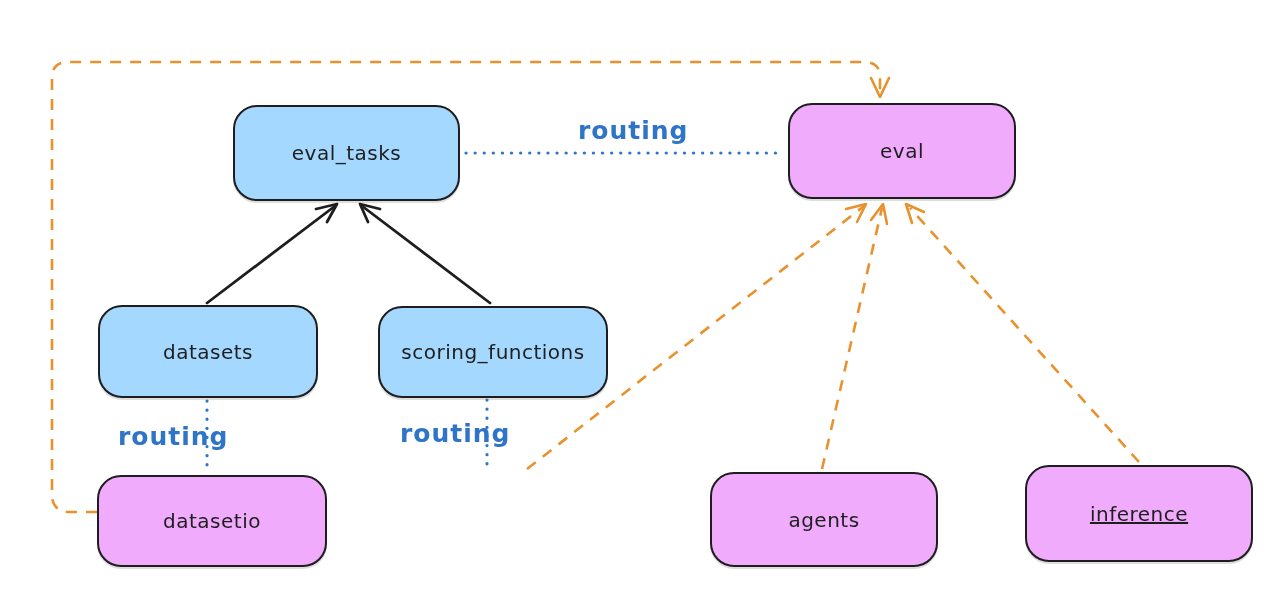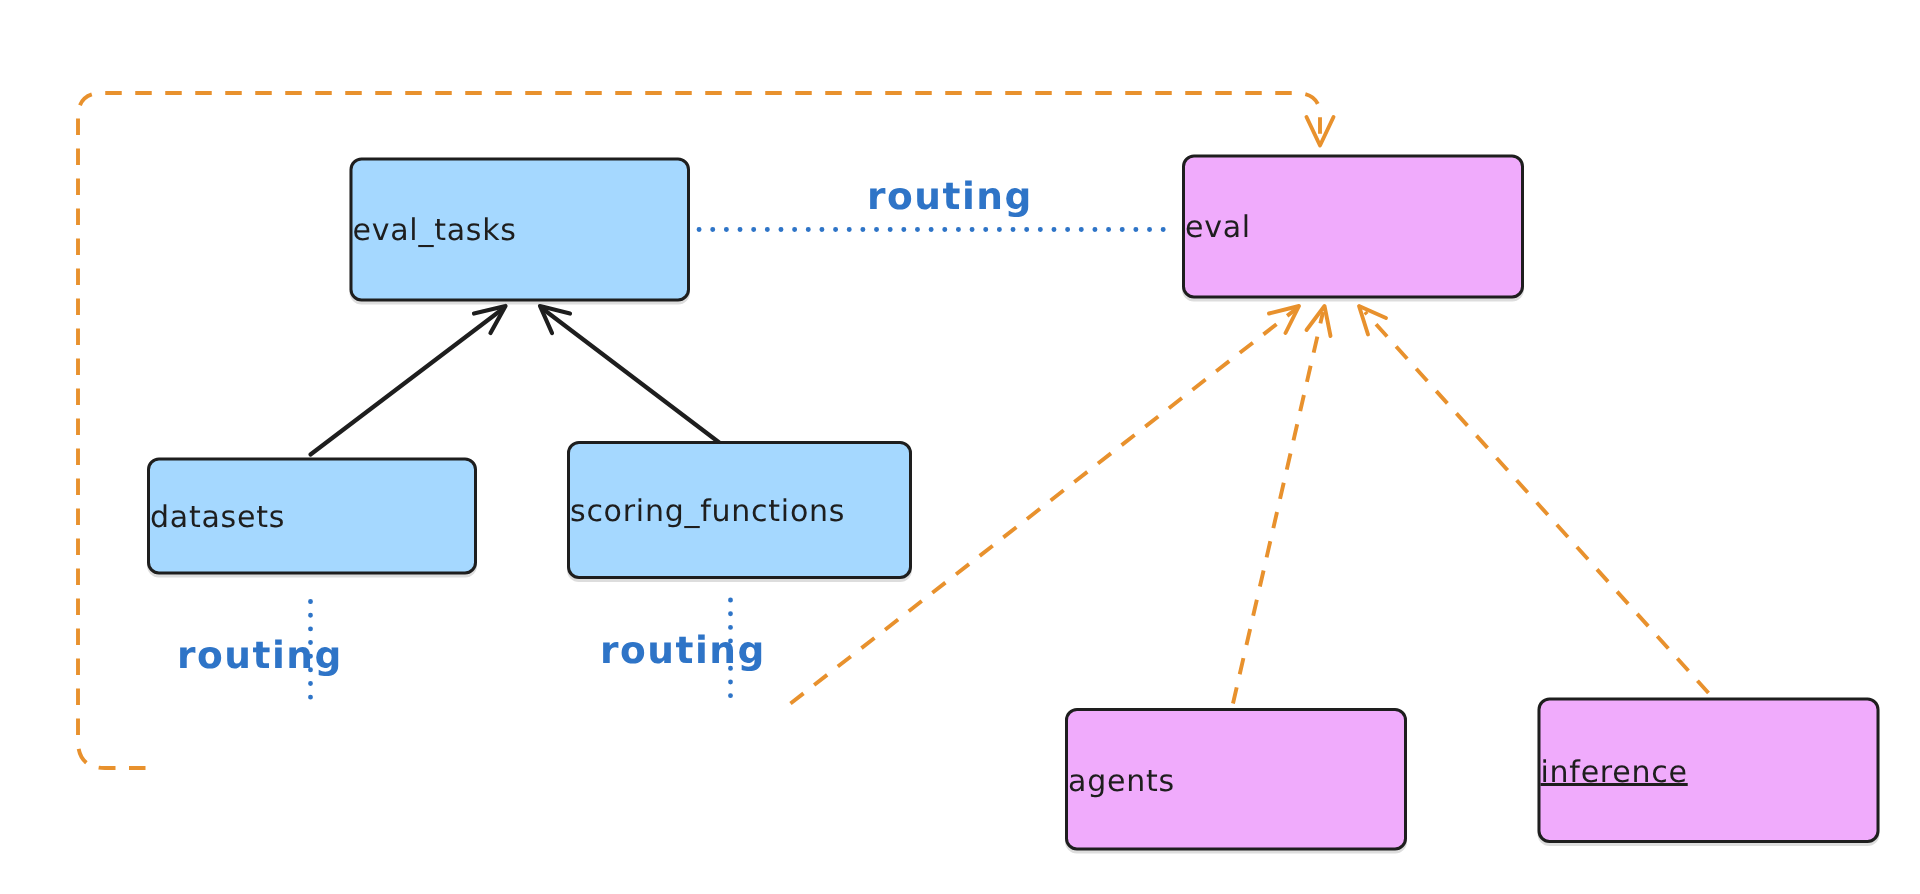--- a/index.html
+++ b/index.html
@@ -6,40 +6,40 @@
   .canvas{
     position:relative;
     width:1280px;height:596px;
     background:#ffffff;
     overflow:hidden;
     font-family:"DejaVu Sans", sans-serif;
   }
   .wires{position:absolute;left:0;top:0;z-index:1;}
   .node{
     position:absolute;z-index:2;
-    display:flex;align-items:center;
+    display:flex;align-items:center;justify-content:center;
     border:2.5px solid #1e1e1e;
-    border-radius:8px;
+    border-radius:24px;
     font-size:20px;color:#1e1e1e;
     letter-spacing:0.5px;
     box-sizing:border-box;
     box-shadow:0 2px 0 rgba(120,120,120,0.25);
   }
   .node.blue{background:#a5d8ff;}
   .node.green{background:#f0abfc;}
   .edge-label{
     position:absolute;z-index:3;
     color:#2e74c7;font-size:25px;font-weight:bold;
     letter-spacing:1px;
   }
   
   #n-eval-tasks{left:233px;top:105px;width:227px;height:96px;}
   #n-eval{left:788px;top:103px;width:228px;height:96px;}
-  #n-datasets{left:98px;top:305px;width:220px;height:78px;}
-  #n-scoring-functions{left:378px;top:294px;width:230px;height:92px;}
+  #n-datasets{left:98px;top:305px;width:220px;height:93px;}
+  #n-scoring-functions{left:378px;top:306px;width:230px;height:92px;}
   #n-datasetio{left:97px;top:475px;width:230px;height:92px;}
   #n-scoring{left:387px;top:472px;width:231px;height:95px;}
   #n-agents{left:710px;top:472px;width:228px;height:95px;}
   #n-inference{left:1025px;top:465px;width:228px;height:97px;text-decoration:underline;}
   
   #lbl-routing-top{left:578px;top:116px;}
   #lbl-routing-datasets{left:118px;top:422px;}
   #lbl-routing-scoring{left:400px;top:419px;}
 </style>
 </head>
@@ -90,20 +90,23 @@
   </div>
 
   <div class="node blue" id="n-datasets">
     <span>datasets</span>
   </div>
 
   <div class="node blue" id="n-scoring-functions">
     <span>scoring_functions</span>
   </div>
 
+  <div class="node green" id="n-datasetio">
+    <span>datasetio</span>
+  </div>
 
 
   <div class="node green" id="n-agents">
     <span>agents</span>
   </div>
 
   <div class="node green" id="n-inference">
     <span>inference</span>
   </div>
 

